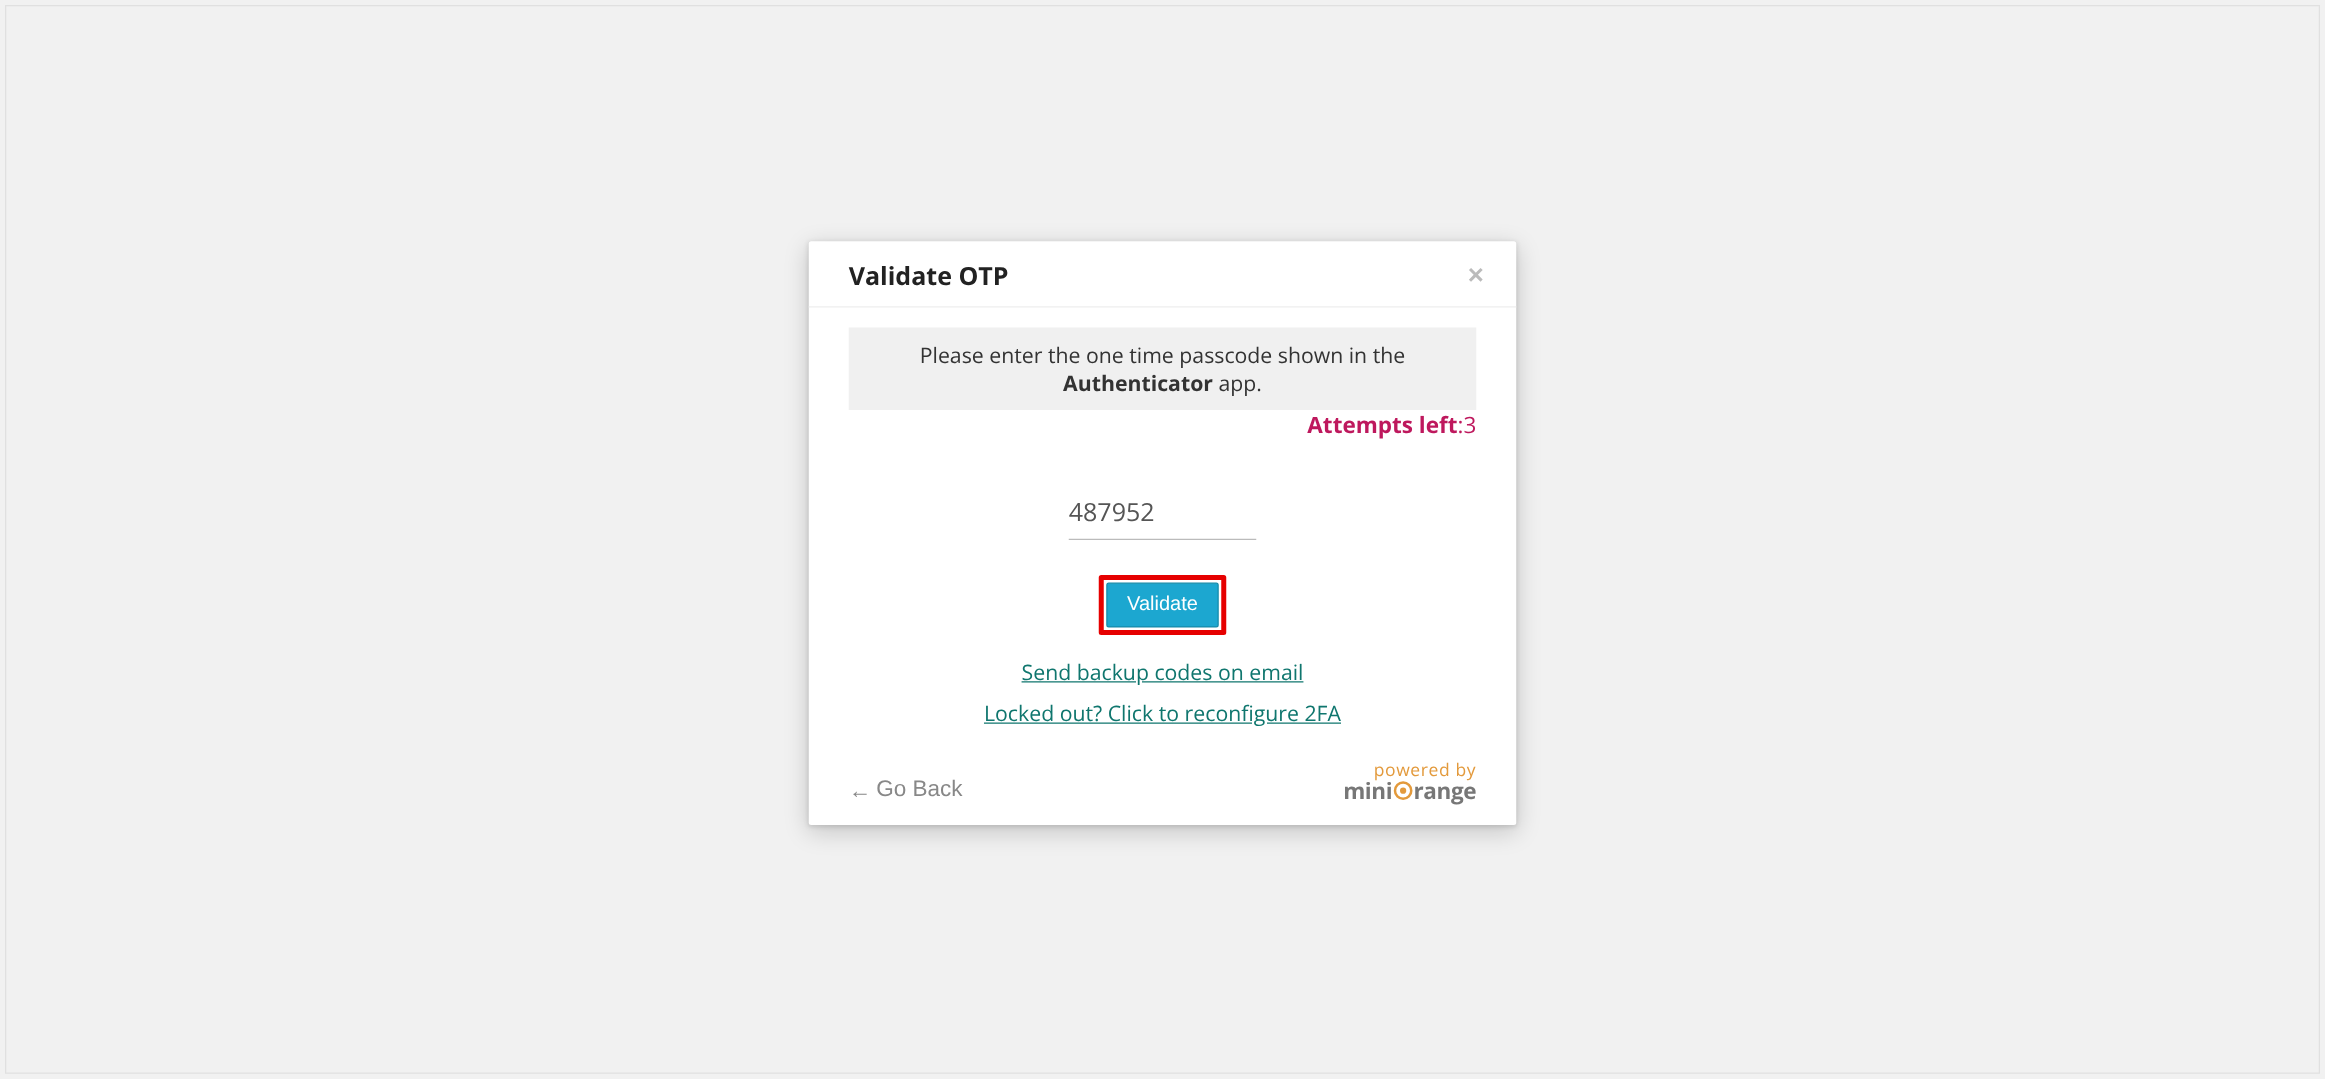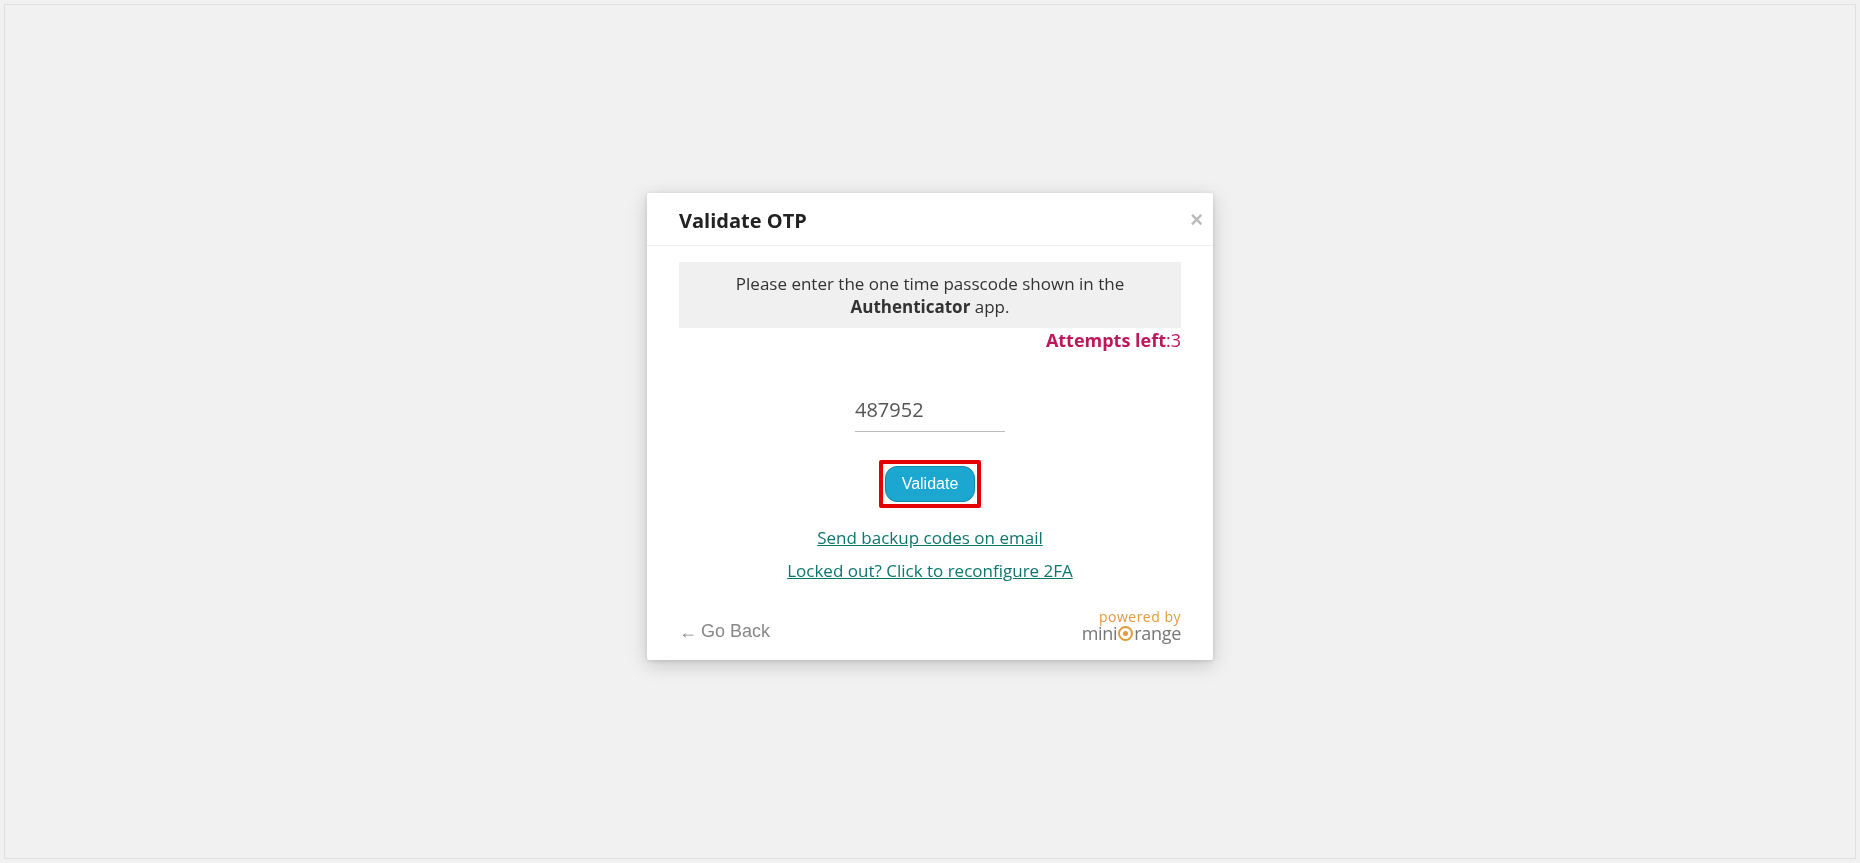--- a/index.html
+++ b/index.html
@@ -24,21 +24,21 @@
     transform: translateX(-50%);
     width: 566px;
     background: #fff;
     box-shadow: 0 5px 20px rgba(0,0,0,0.18), 0 1px 4px rgba(0,0,0,0.12);
     border-radius: 2px;
   }
   .modal-header {
     display: flex;
     justify-content: space-between;
     align-items: center;
-    padding: 12px 2px 10px 32px;
+    padding: 12px 18px 10px 32px;
     border-bottom: 1px solid #eee;
   }
   .modal-title {
     font-size: 20px;
     font-weight: 700;
     color: #222;
   }
   .close-btn {
     background: none;
     border: none;
@@ -93,21 +93,21 @@
     border: 4px solid #e60000;
     padding: 2px;
     border-radius: 2px;
   }
   .validate-btn {
     background: #1ca7d0;
     color: #fff;
     border: 1px solid #148aa9;
     padding: 8px 16px;
     font-size: 16px;
-    border-radius: 12px;
+    border-radius: 2px;
     cursor: pointer;
   }
   .link-row {
     text-align: center;
     margin-bottom: 10px;
   }
   .link-row a {
     color: #0f766e;
     font-size: 17px;
     text-decoration: underline;
@@ -139,21 +139,21 @@
     line-height: 1;
   }
   .powered-by .pb-top {
     font-size: 14px;
     color: #e39a3c;
     letter-spacing: 0.5px;
     display: block;
   }
   .powered-by .pb-logo {
     font-size: 18px;
-    font-weight: 400;
+    font-weight: 700;
     color: #777;
     letter-spacing: -0.3px;
     margin-top: 38px;
   }
   .pb-logo .mini { color: #777; }
   .pb-logo .o-icon {
     display: inline-block;
     width: 15px; height: 15px;
     border: 2px solid #e39a3c;
     border-radius: 50%;

